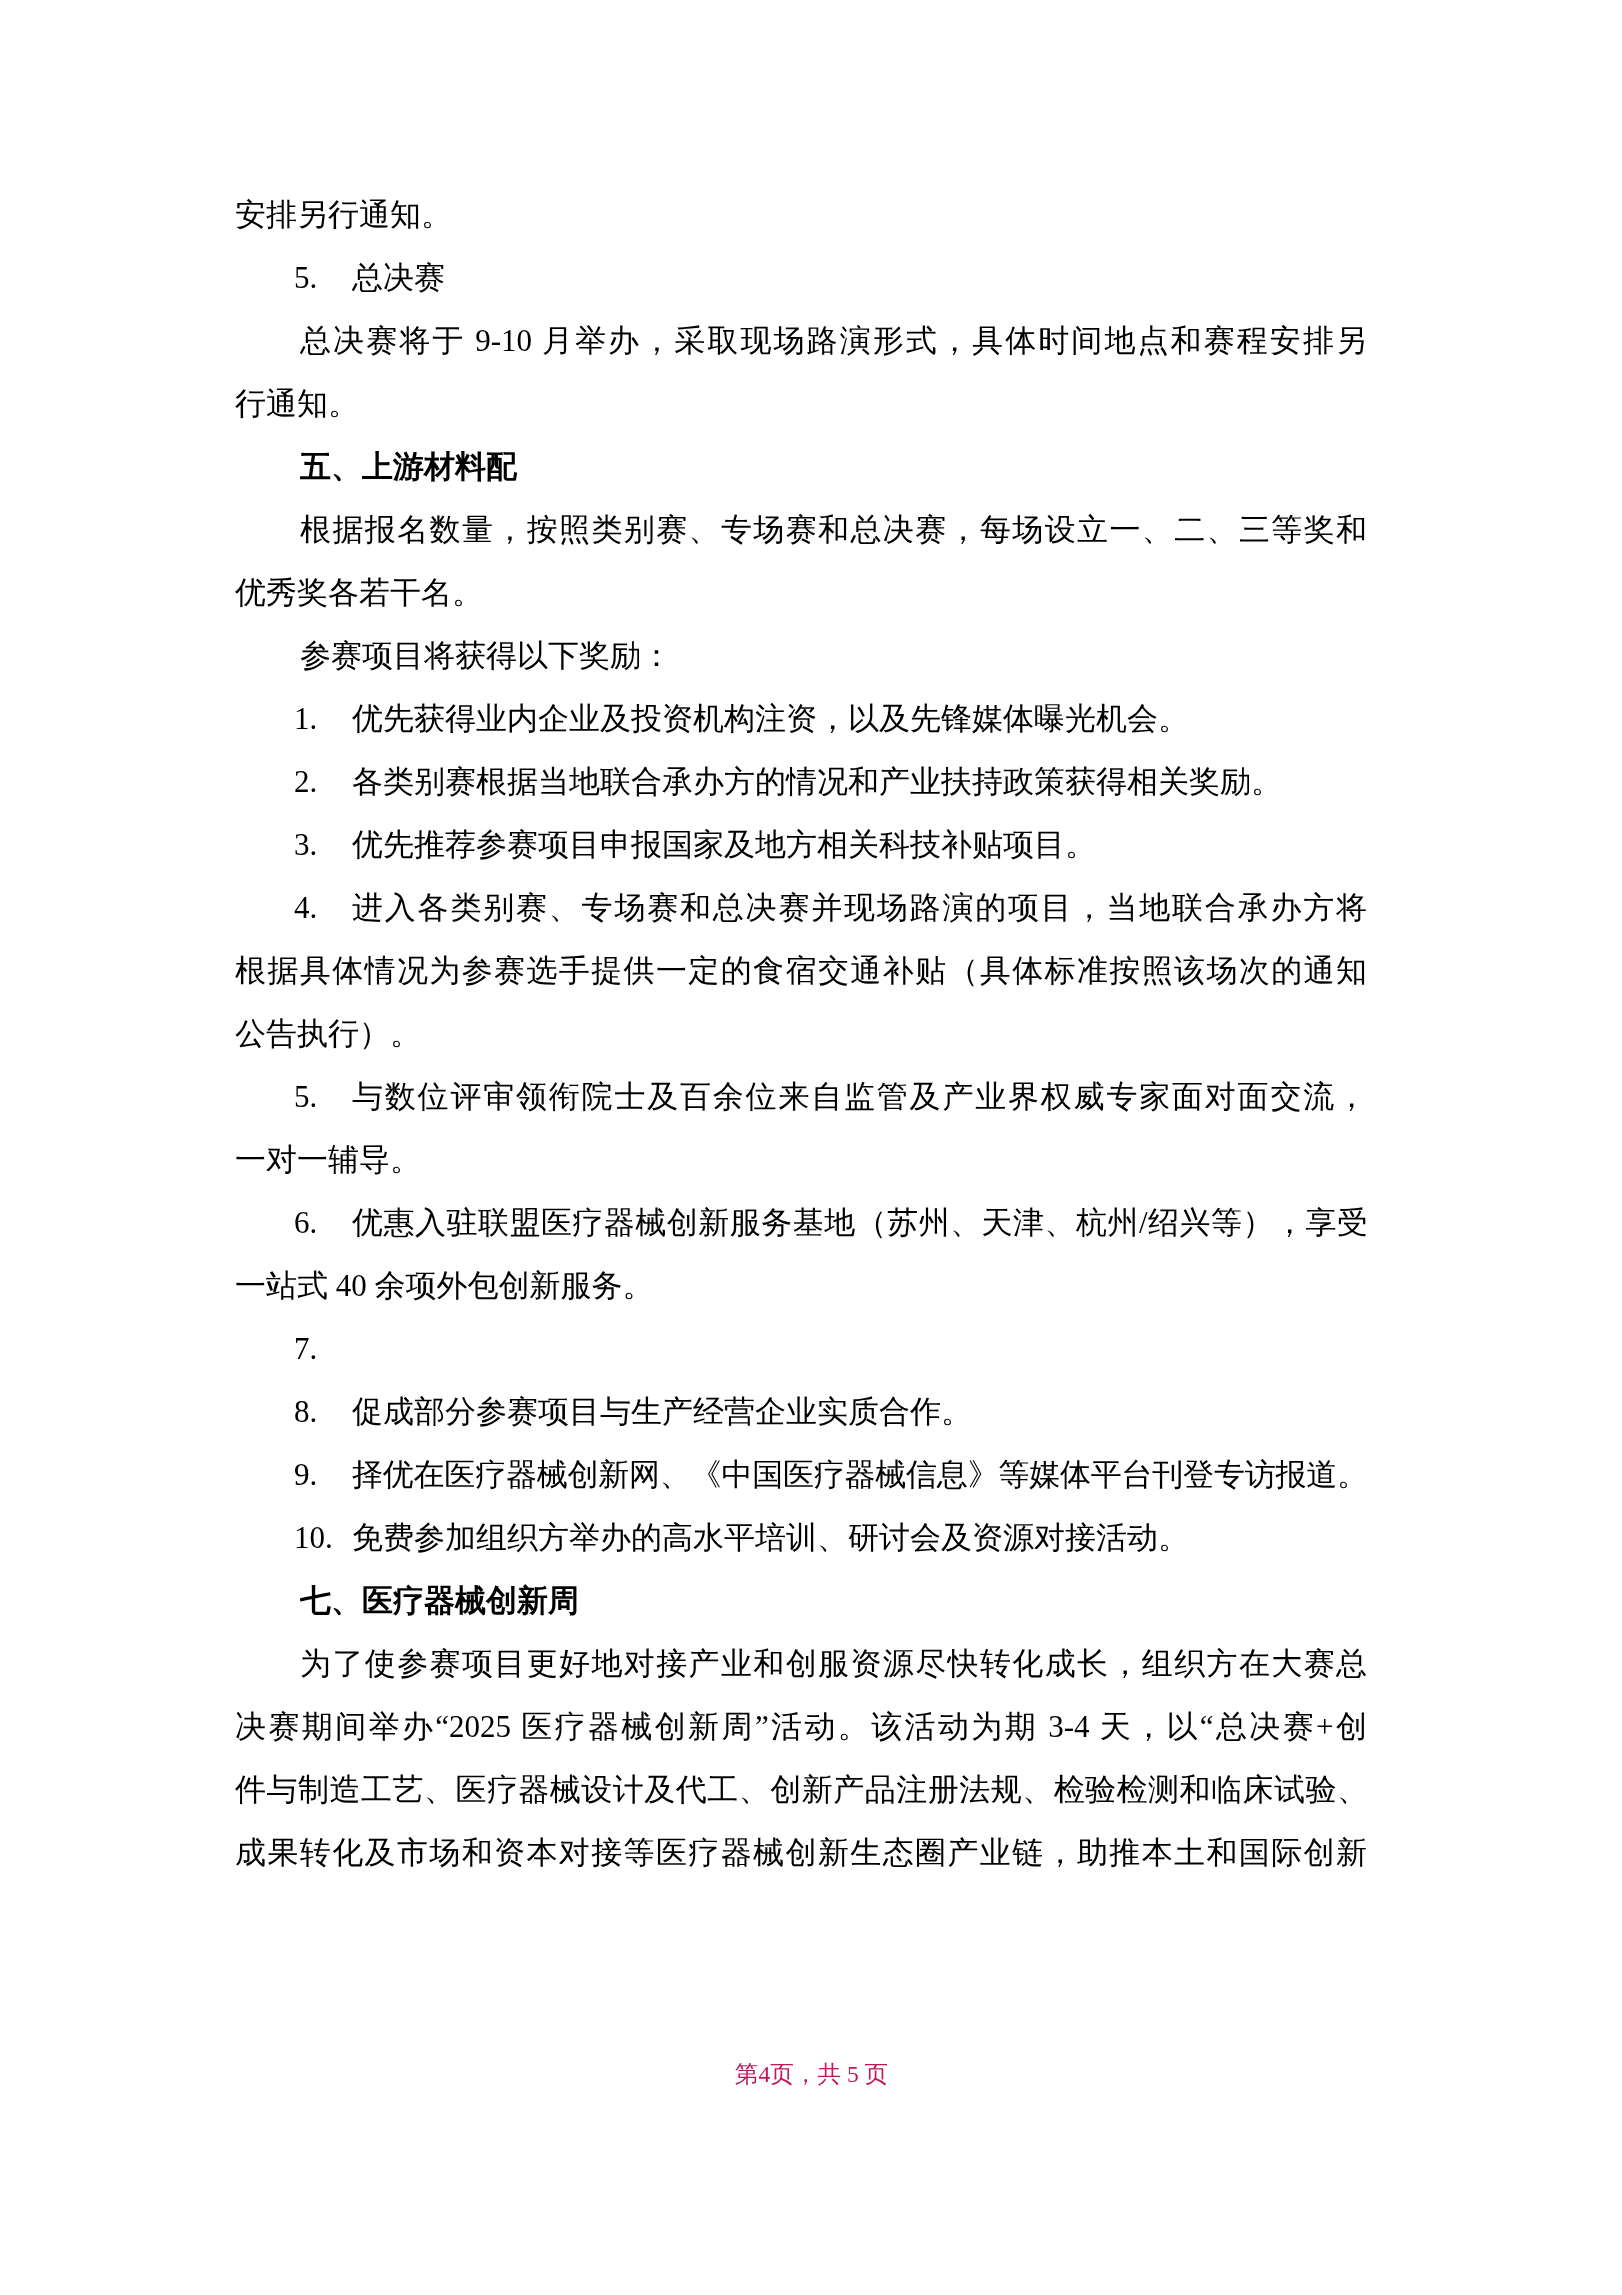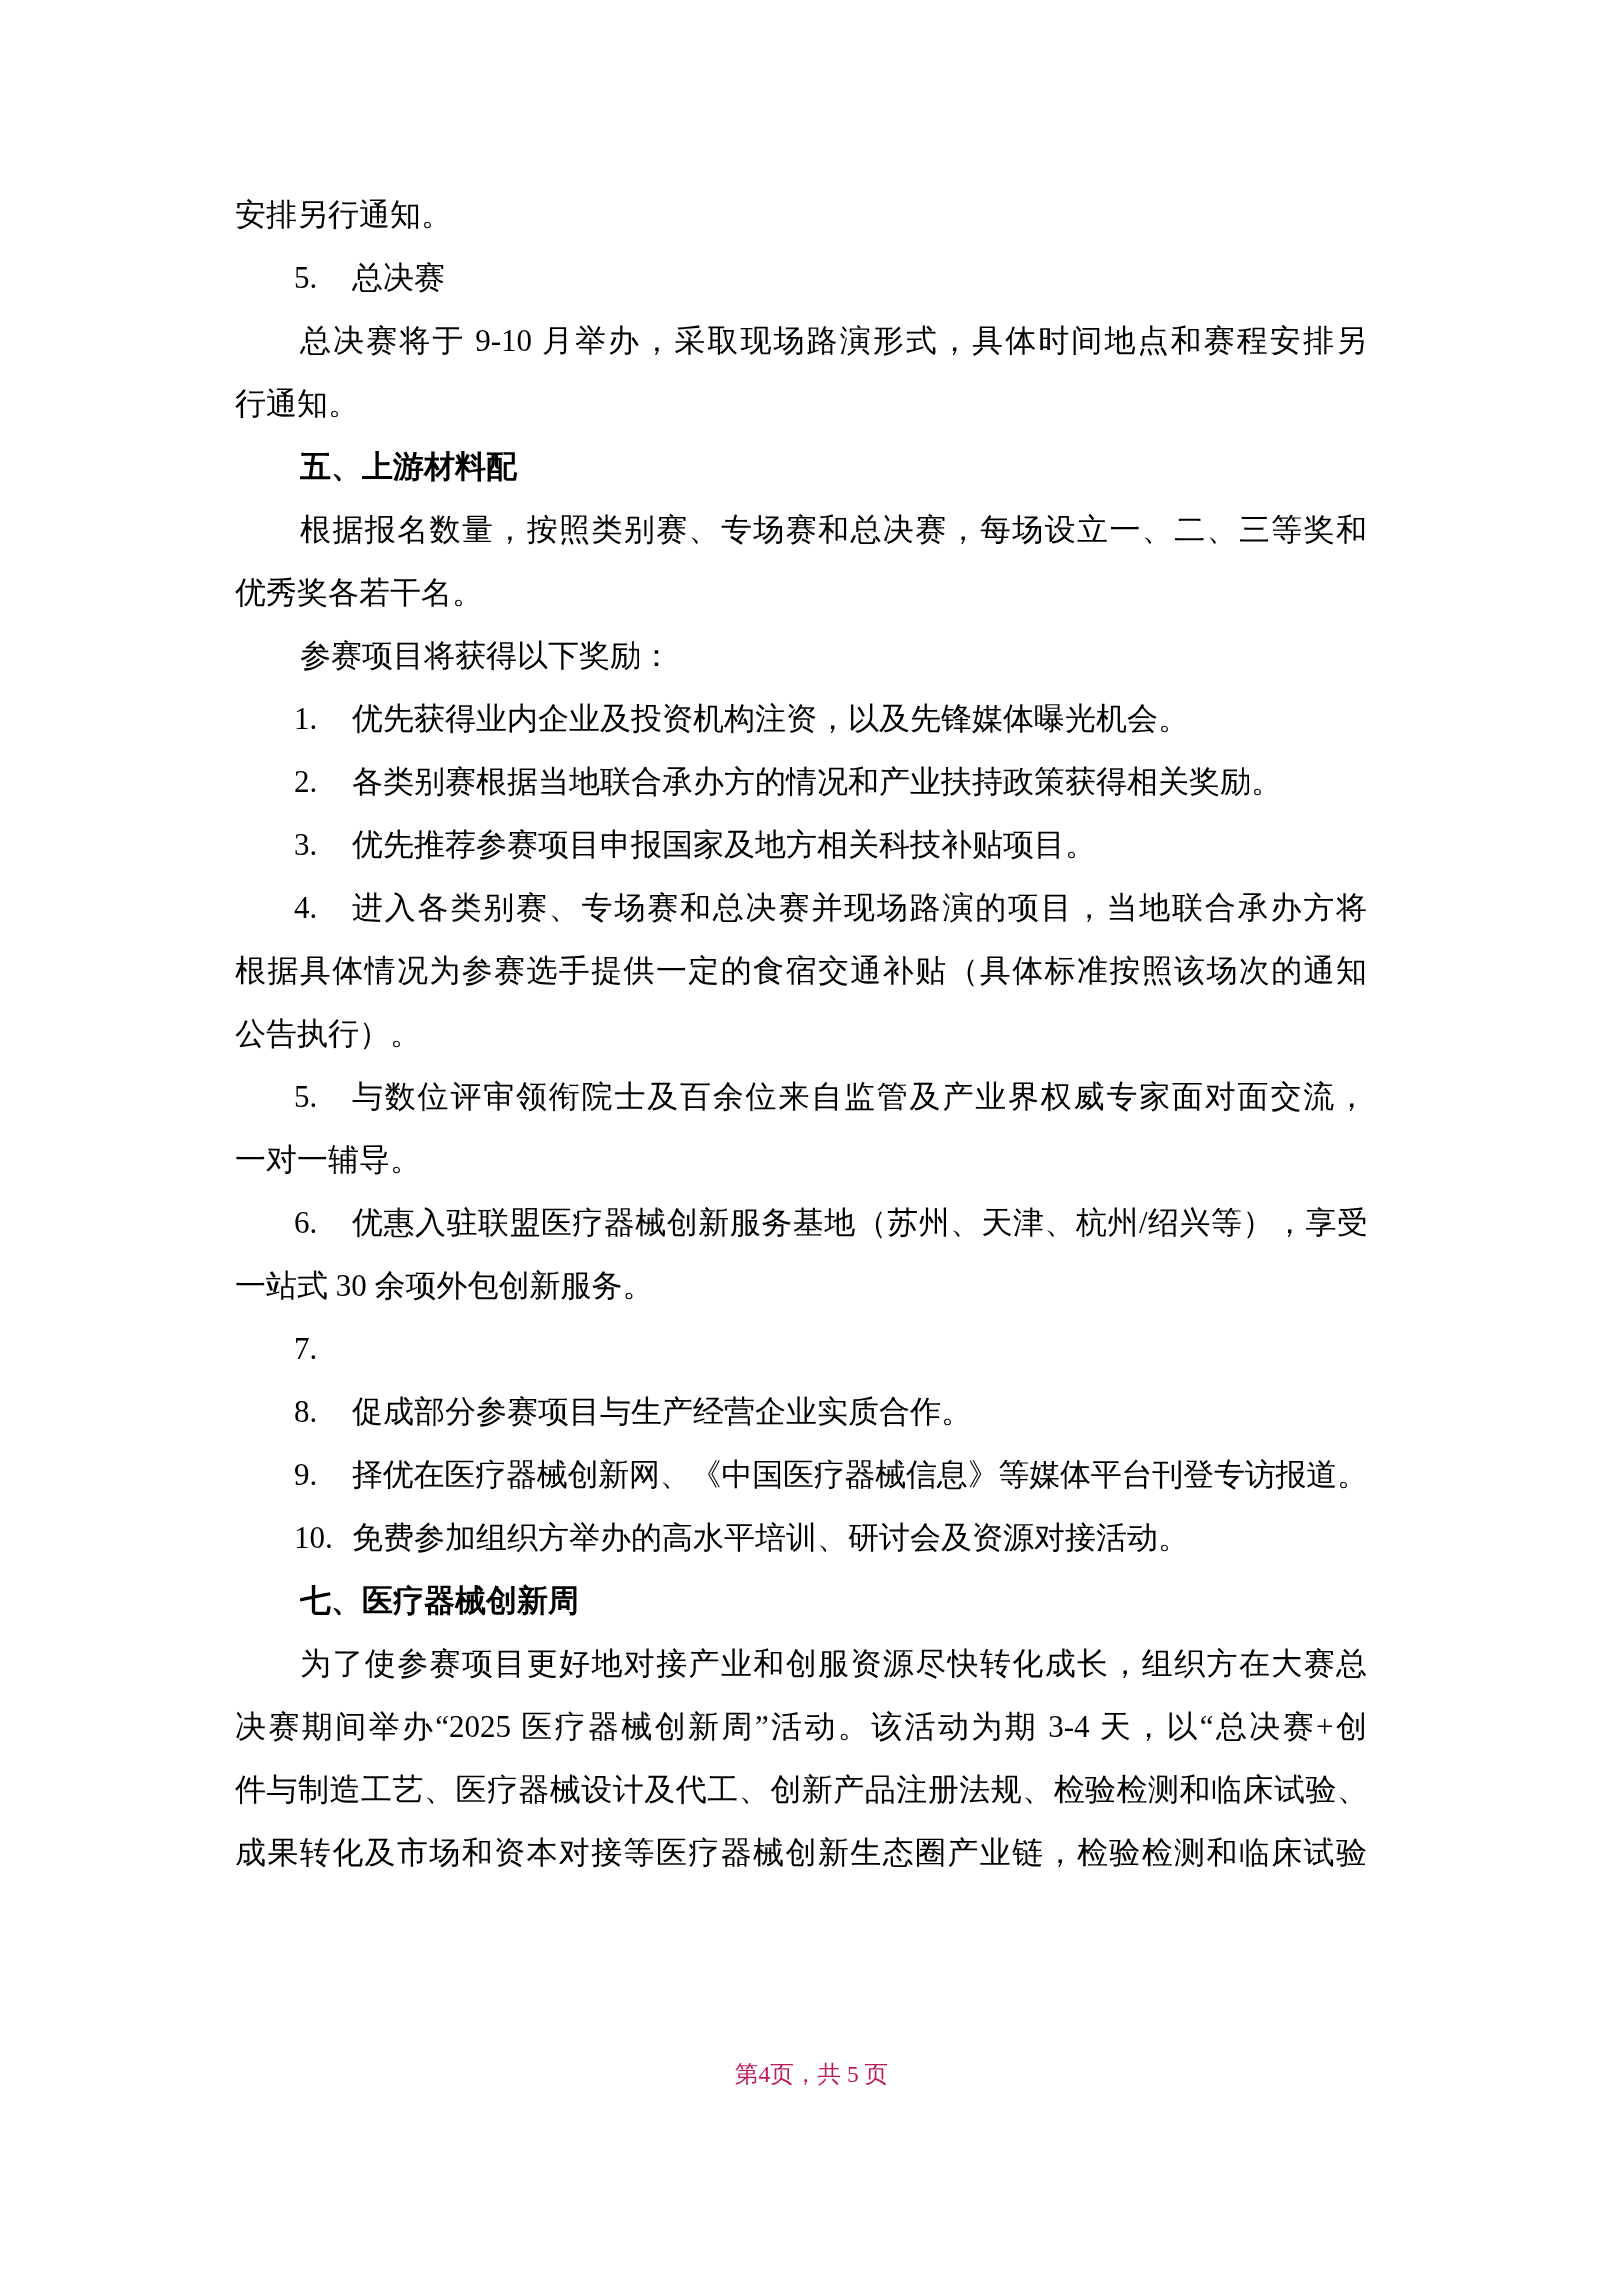--- a/index.html
+++ b/index.html
@@ -129,21 +129,21 @@
         <span class="txt">与数位评审领衔院士及百余位来自监管及产业界权威专家面对面交流，</span>
       </div>
       <div class="line body-cont">
         <span class="txt">一对一辅导。</span>
       </div>
       <div class="line list fill tight">
         <span class="num">6.</span>
         <span class="txt">优惠入驻联盟医疗器械创新服务基地（苏州、天津、杭州/绍兴等），享受</span>
       </div>
       <div class="line body-cont">
-        <span class="txt">一站式 30 余项外包创新服务。</span>
+        <span class="txt">一站式 40 余项外包创新服务。</span>
       </div>
       <div class="line list">
         <span class="num">7.</span>
       </div>
       <div class="line list">
         <span class="num">8.</span>
         <span class="txt">促成部分参赛项目与生产经营企业实质合作。</span>
       </div>
       <div class="line list fill tight">
         <span class="num">9.</span>
@@ -159,18 +159,18 @@
       <div class="line para-first fill">
         <span class="txt">为了使参赛项目更好地对接产业和创服资源尽快转化成长，组织方在大赛总</span>
       </div>
       <div class="line body-cont fill">
         <span class="txt">决赛期间举办“2025 医疗器械创新周”活动。该活动为期 3-4 天，以“总决赛+创</span>
       </div>
       <div class="line body-cont fill tight">
         <span class="txt">件与制造工艺、医疗器械设计及代工、创新产品注册法规、检验检测和临床试验、</span>
       </div>
       <div class="line body-cont fill">
-        <span class="txt">成果转化及市场和资本对接等医疗器械创新生态圈产业链，检验检测和临床试验</span>
+        <span class="txt">成果转化及市场和资本对接等医疗器械创新生态圈产业链，助推本土和国际创新</span>
       </div>
     </div>
   <div class="footer">第4页，共 5 页</div>
 </div>
 
 
 </body></html>

